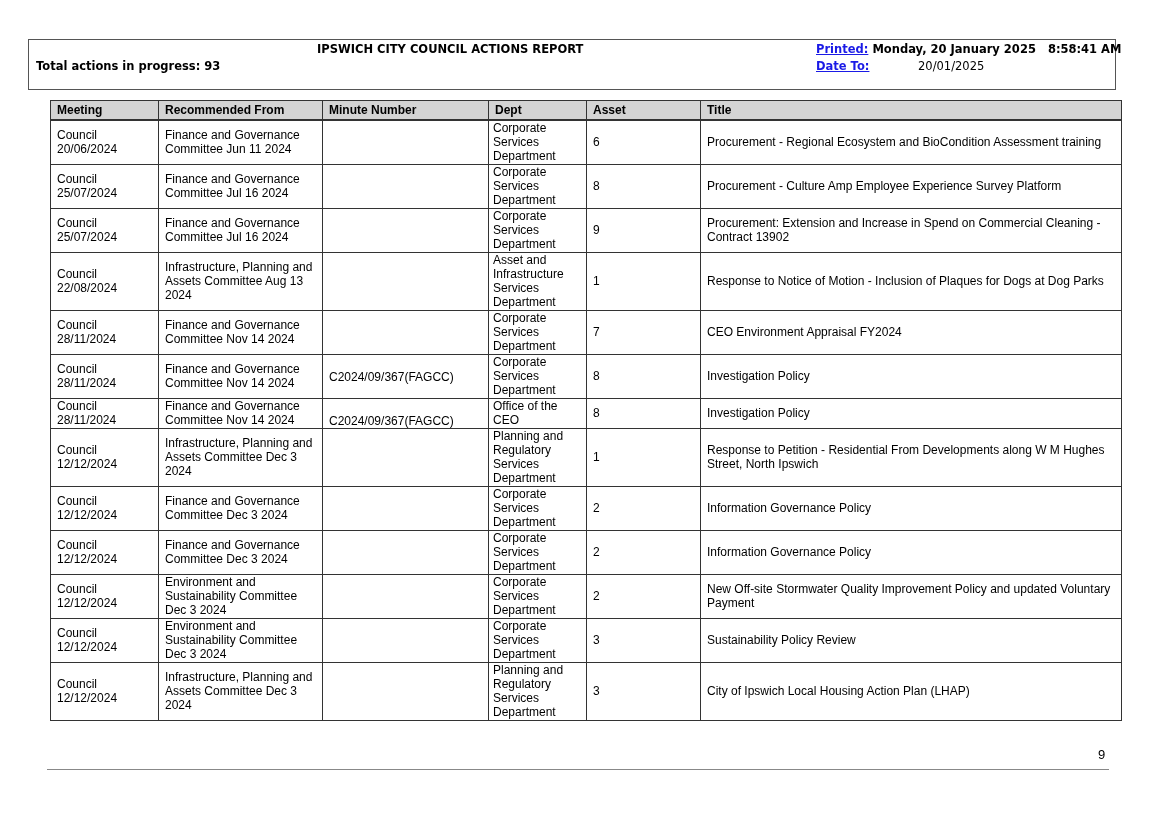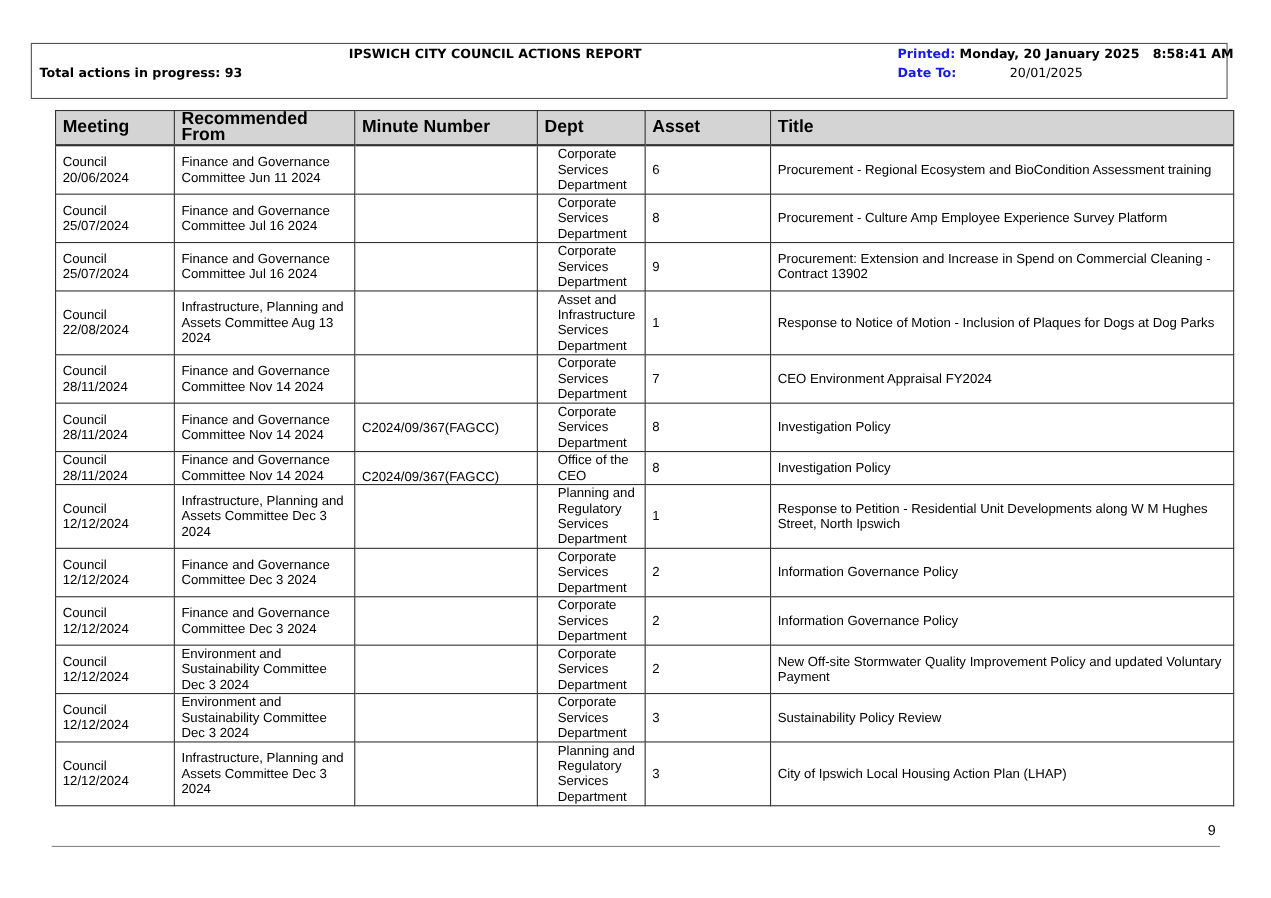--- a/index.html
+++ b/index.html
@@ -8,37 +8,37 @@
   .report-header {
     position: absolute; left: 28px; top: 39px; width: 1088px; height: 51px;
     border: 1px solid #555; box-sizing: border-box;
     font-family: "DejaVu Sans", sans-serif; font-size: 11.5px; font-weight: bold;
   }
   .hdr-title { position: absolute; left: 288px; top: 2px; }
   .hdr-progress { position: absolute; left: 7px; top: 19px; }
   .hdr-completed { position: absolute; left: 7px; top: 36px; }
   .hdr-right { position: absolute; left: 787px; top: 2px; width: 300px; }
   .hdr-row { height: 17px; line-height: 15px; white-space: nowrap; }
-  .hdr-label { color: #1a1ae6; display: inline-block; }
+  .hdr-label { color: #1a1ae6; display: inline-block; text-decoration: underline; }
   .hdr-label.w { width: 98px; }
   .hdr-val { font-weight: normal; }
   .hdr-val.bold { font-weight: bold; }
 
   table.actions {
     position: absolute; left: 50px; top: 100px; width: 1071px;
     border-collapse: collapse; table-layout: fixed;
     font-family: "Liberation Sans", sans-serif; font-size: 12px;
   }
   table.actions th, table.actions td {
     border: 1.5px solid #333; padding: 0 6px; vertical-align: middle; text-align: left;
     line-height: 14px;
   }
-  table.actions th { background: #d4d4d4; font-weight: bold; height: 16px; font-size: 16px; padding-top: 1px; padding-bottom: 1px; border-bottom: 2px solid #333; }
+  table.actions th { background: #d4d4d4; font-weight: bold; height: 16px; font-size: 12px; padding-top: 1px; padding-bottom: 1px; border-bottom: 2px solid #333; }
   table.actions td.min { vertical-align: top; padding-top: 15px; }
-  table.actions td.dept { padding-left: 18px; }
+  table.actions td.dept { padding-left: 4px; }
 
   .page-number { position: absolute; left: 1098px; top: 747px; font-family: "Liberation Sans", sans-serif; font-size: 13px; }
   .footer-rule { position: absolute; left: 47px; top: 769px; width: 1062px; height: 1px; background: #888; }
 </style>
 </head>
 <body>
 
 <div class="report-header">
   <div class="hdr-title">IPSWICH CITY COUNCIL ACTIONS REPORT</div>
   <div class="hdr-progress">Total actions in progress: 93</div>
@@ -129,21 +129,21 @@
         <td class="dept">Office of the CEO</td>
         <td>8</td>
         <td>Investigation Policy</td>
       </tr>
       <tr style="height: 58px;">
         <td>Council 12/12/2024</td>
         <td>Infrastructure, Planning and Assets Committee Dec  3 2024</td>
         <td class="min"></td>
         <td class="dept">Planning and Regulatory Services Department</td>
         <td>1</td>
-        <td>Response to Petition - Residential Unit Developments along W M Hughes Street, North Ipswich</td>
+        <td>Response to Petition - Residential From Developments along W M Hughes Street, North Ipswich</td>
       </tr>
       <tr style="height: 44px;">
         <td>Council 12/12/2024</td>
         <td>Finance and Governance Committee Dec  3 2024</td>
         <td class="min"></td>
         <td class="dept">Corporate Services Department</td>
         <td>2</td>
         <td>Information Governance Policy</td>
       </tr>
       <tr style="height: 44px;">

